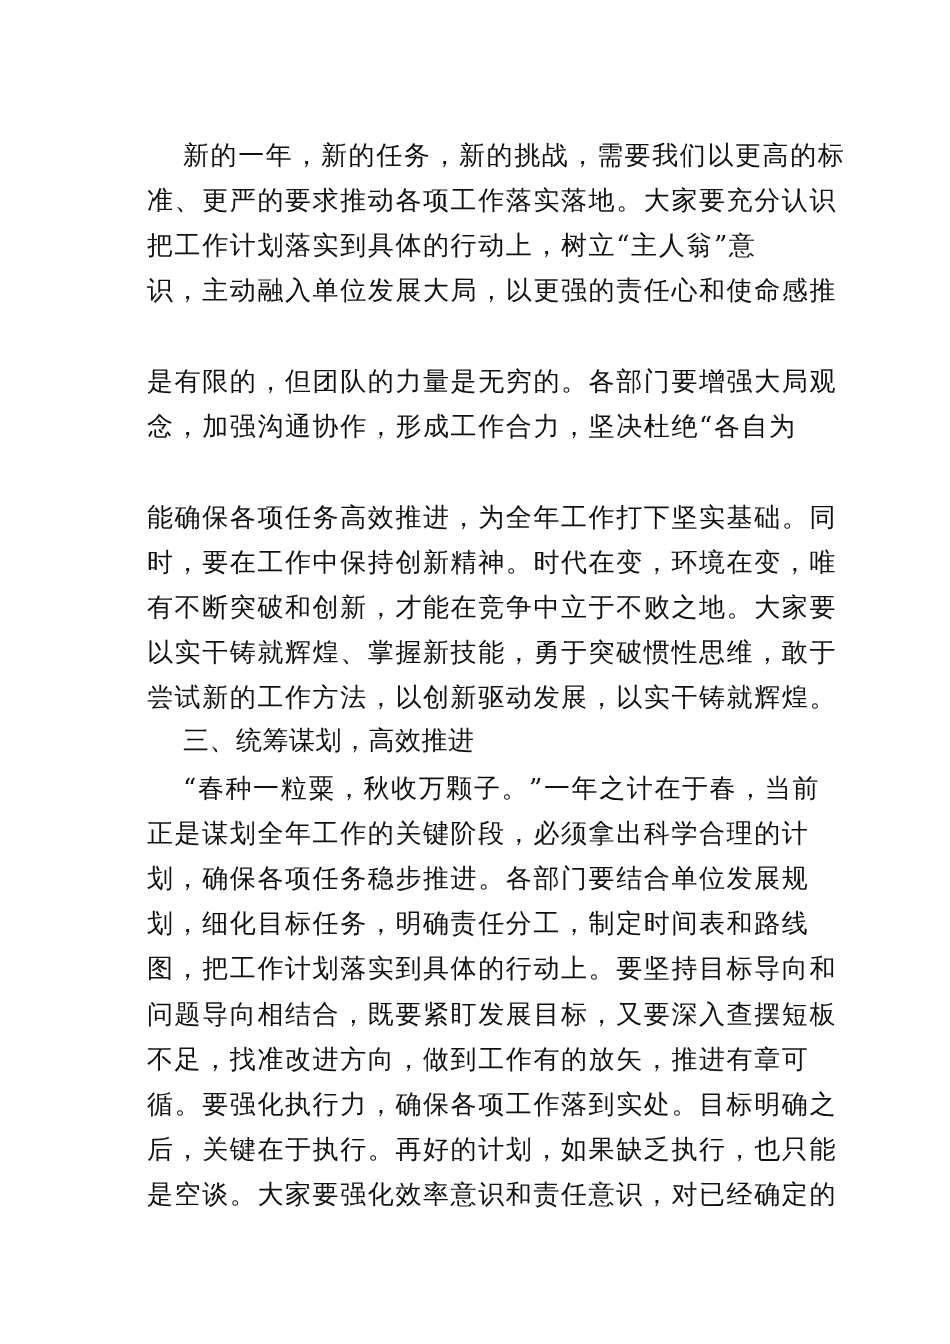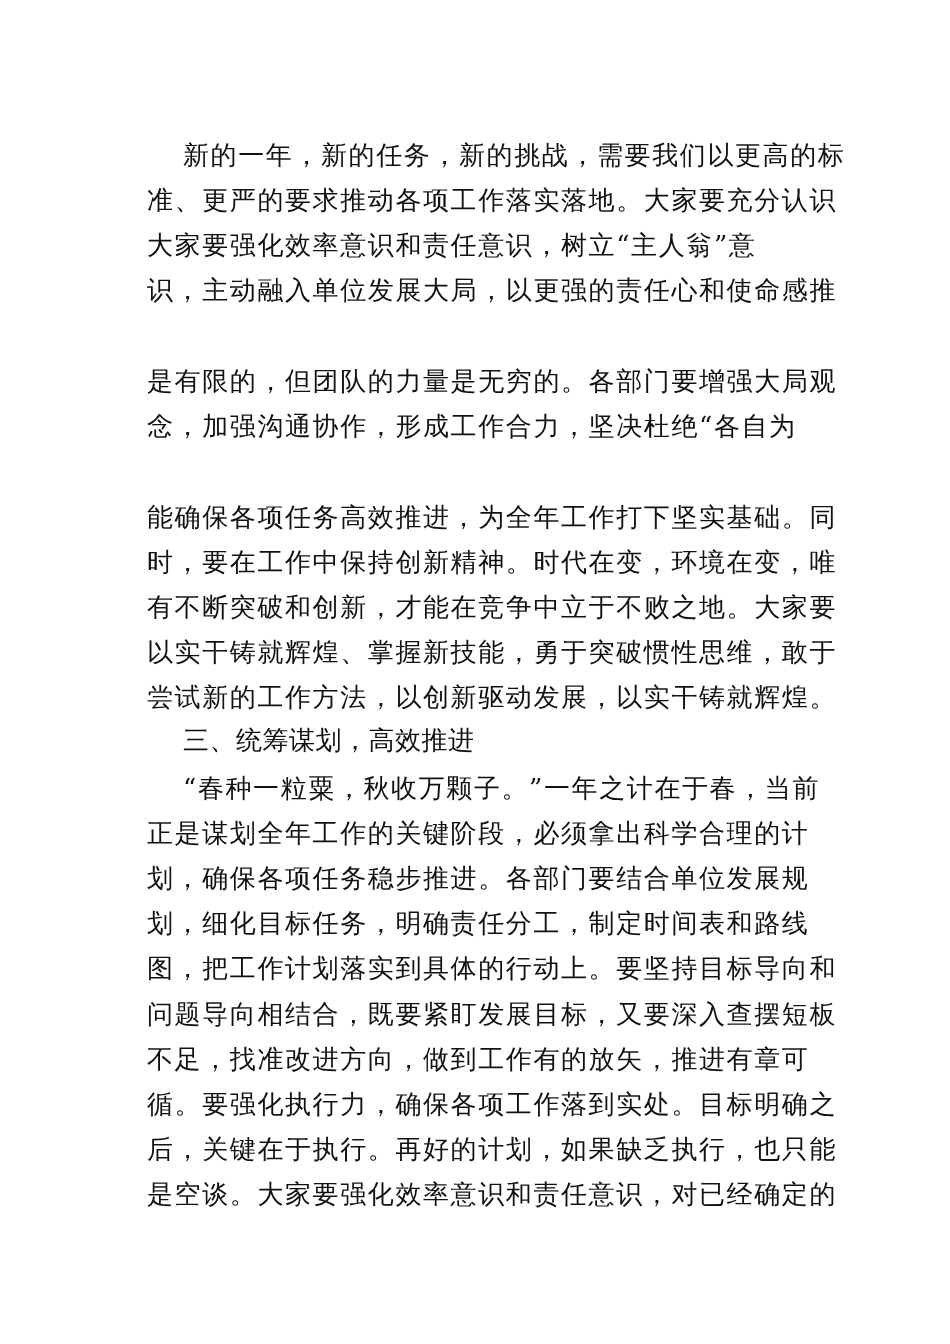--- a/index.html
+++ b/index.html
@@ -19,21 +19,21 @@
   .line.indent { left: 183px; }
   .line.heading { font-family: "DejaVu Sans", "Liberation Sans", sans-serif; font-weight: normal; letter-spacing: 0.5px; }
 </style>
 </head>
 <body>
 
 <div class="page">
 
   <div class="line indent" style="top:119px">新的一年，新的任务，新的挑战，需要我们以更高的标</div>
   <div class="line" style="top:164px">准、更严的要求推动各项工作落实落地。大家要充分认识</div>
-  <div class="line" style="top:209px">大家要强化效率意识和责任意识，树立“主人翁”意</div>
+  <div class="line" style="top:209px">把工作计划落实到具体的行动上，树立“主人翁”意</div>
   <div class="line" style="top:254px">识，主动融入单位发展大局，以更强的责任心和使命感推</div>
   <div class="line" style="top:345px">是有限的，但团队的力量是无穷的。各部门要增强大局观</div>
   <div class="line" style="top:390px">念，加强沟通协作，形成工作合力，坚决杜绝“各自为</div>
   <div class="line" style="top:481px">能确保各项任务高效推进，为全年工作打下坚实基础。同</div>
   <div class="line" style="top:526px">时，要在工作中保持创新精神。时代在变，环境在变，唯</div>
   <div class="line" style="top:571px">有不断突破和创新，才能在竞争中立于不败之地。大家要</div>
   <div class="line" style="top:616px">以实干铸就辉煌、掌握新技能，勇于突破惯性思维，敢于</div>
   <div class="line" style="top:661px">尝试新的工作方法，以创新驱动发展，以实干铸就辉煌。</div>
 
   <div class="line indent heading" style="top:704px">三、统筹谋划，高效推进</div>

